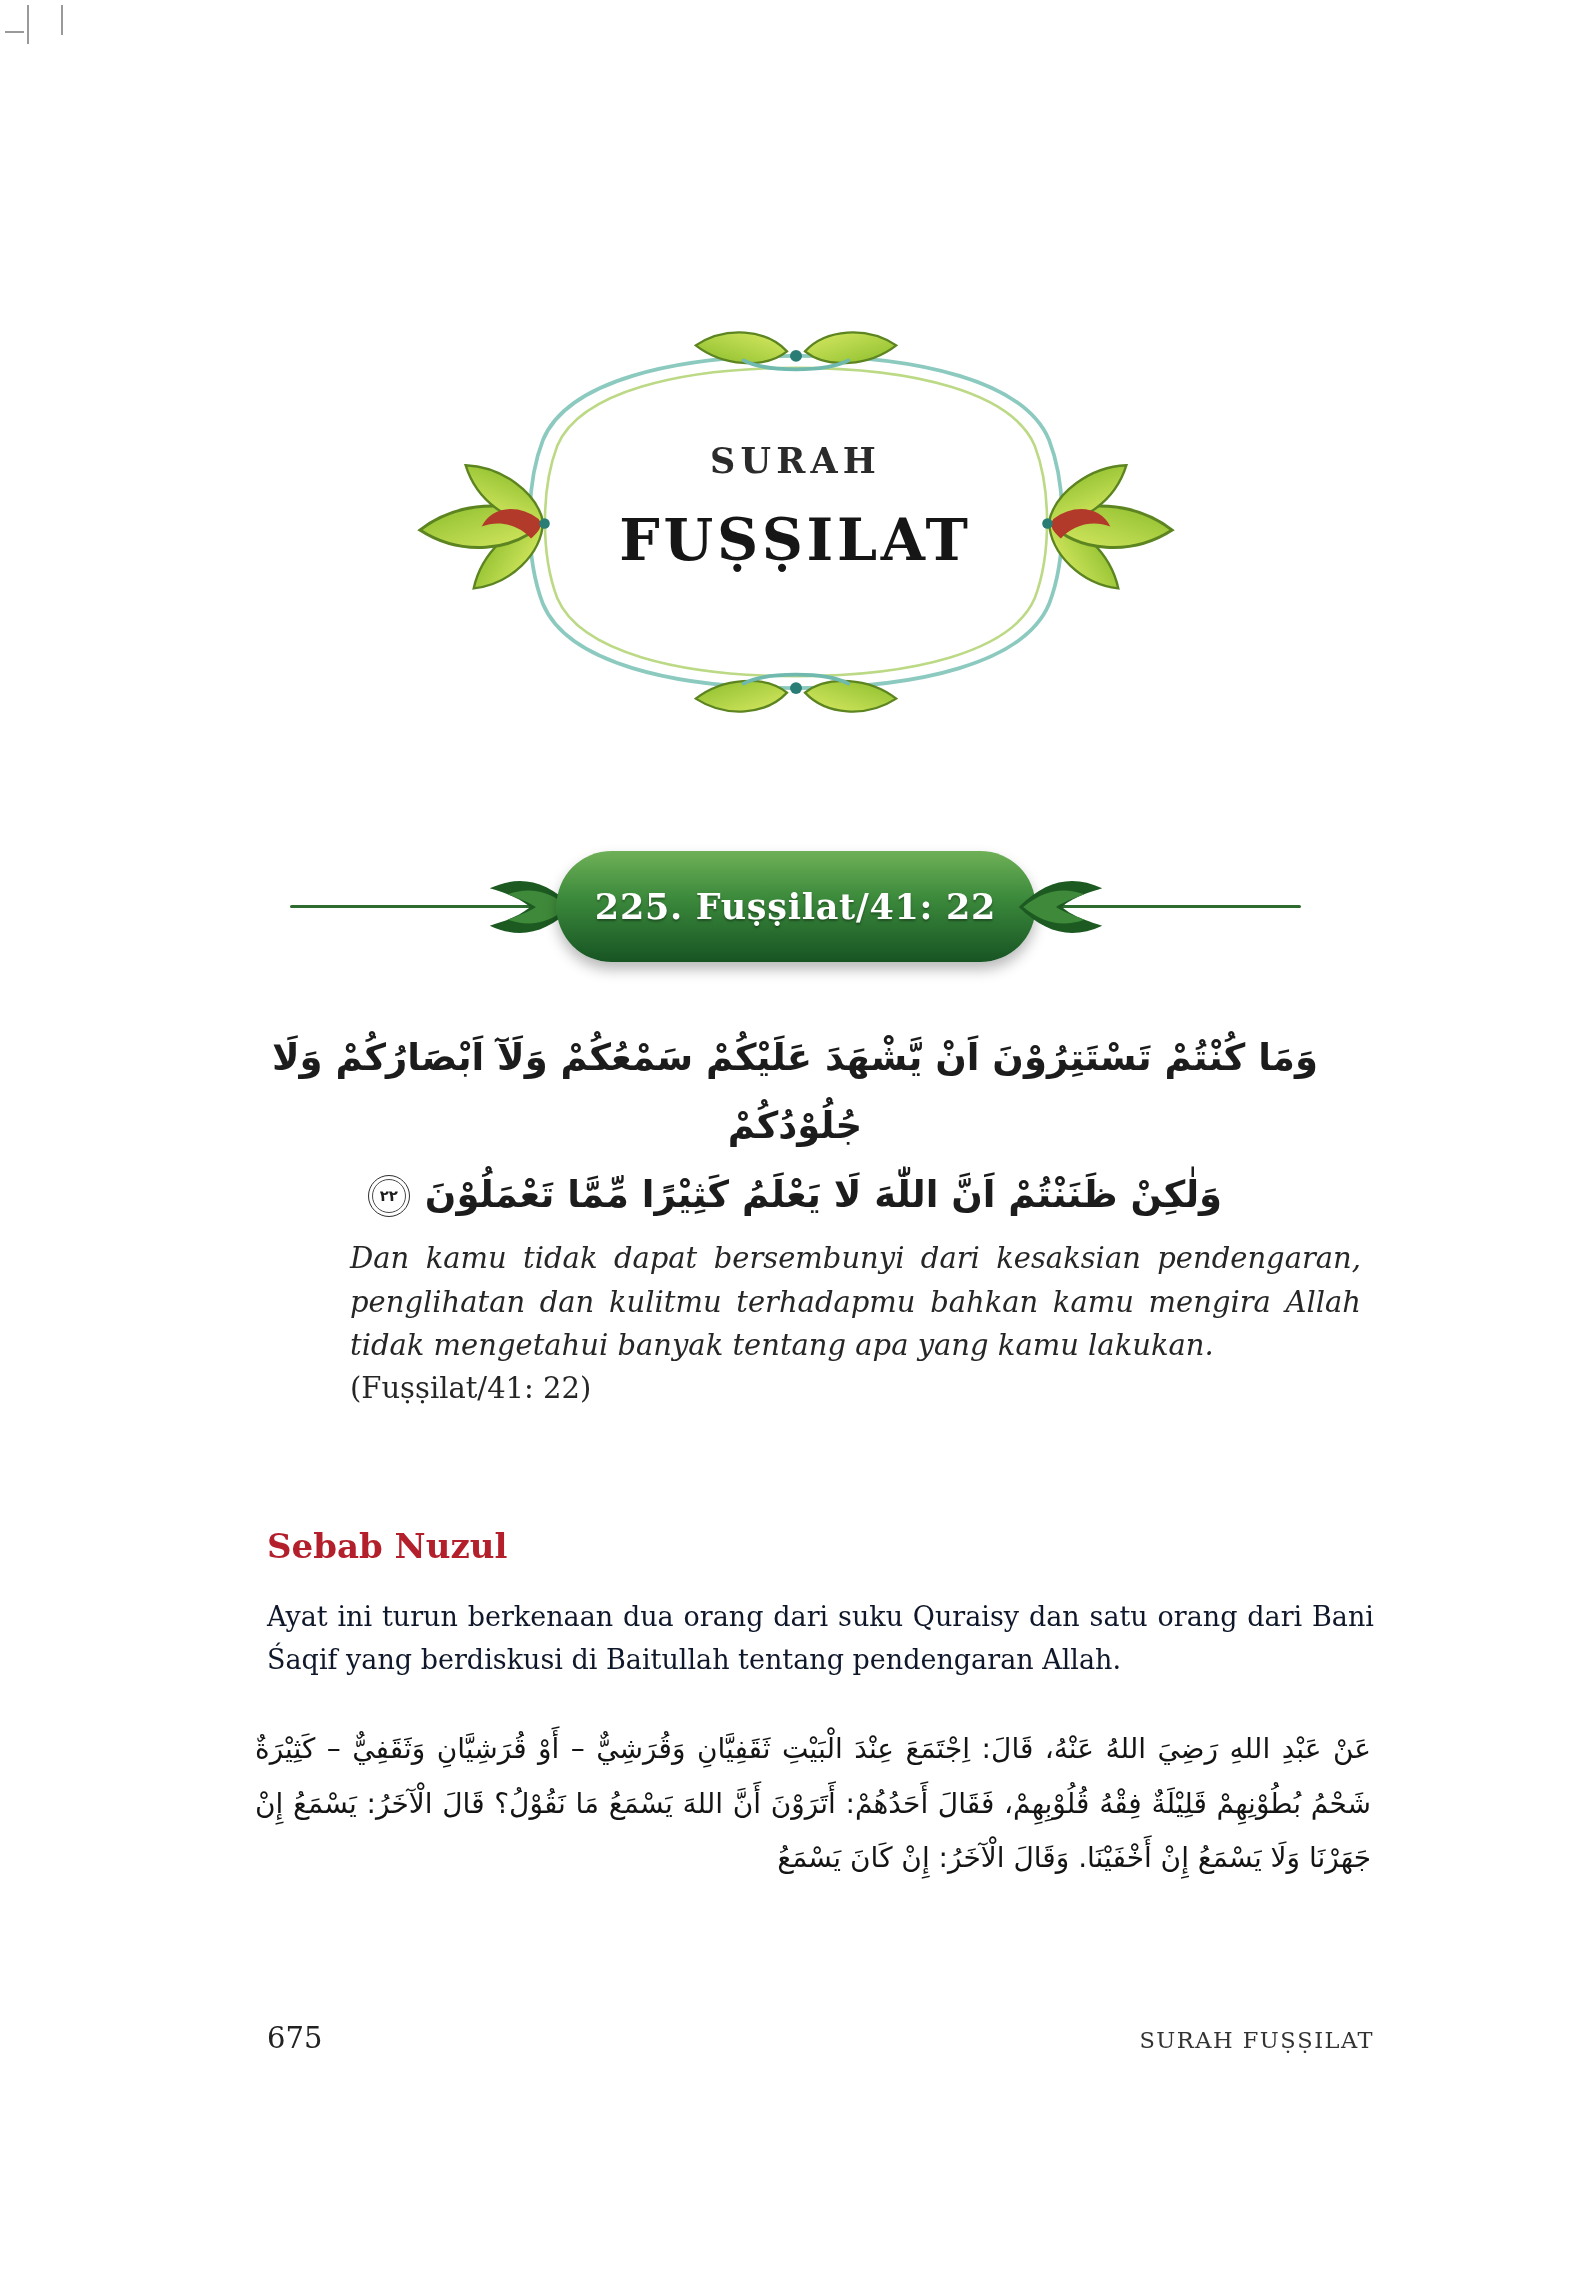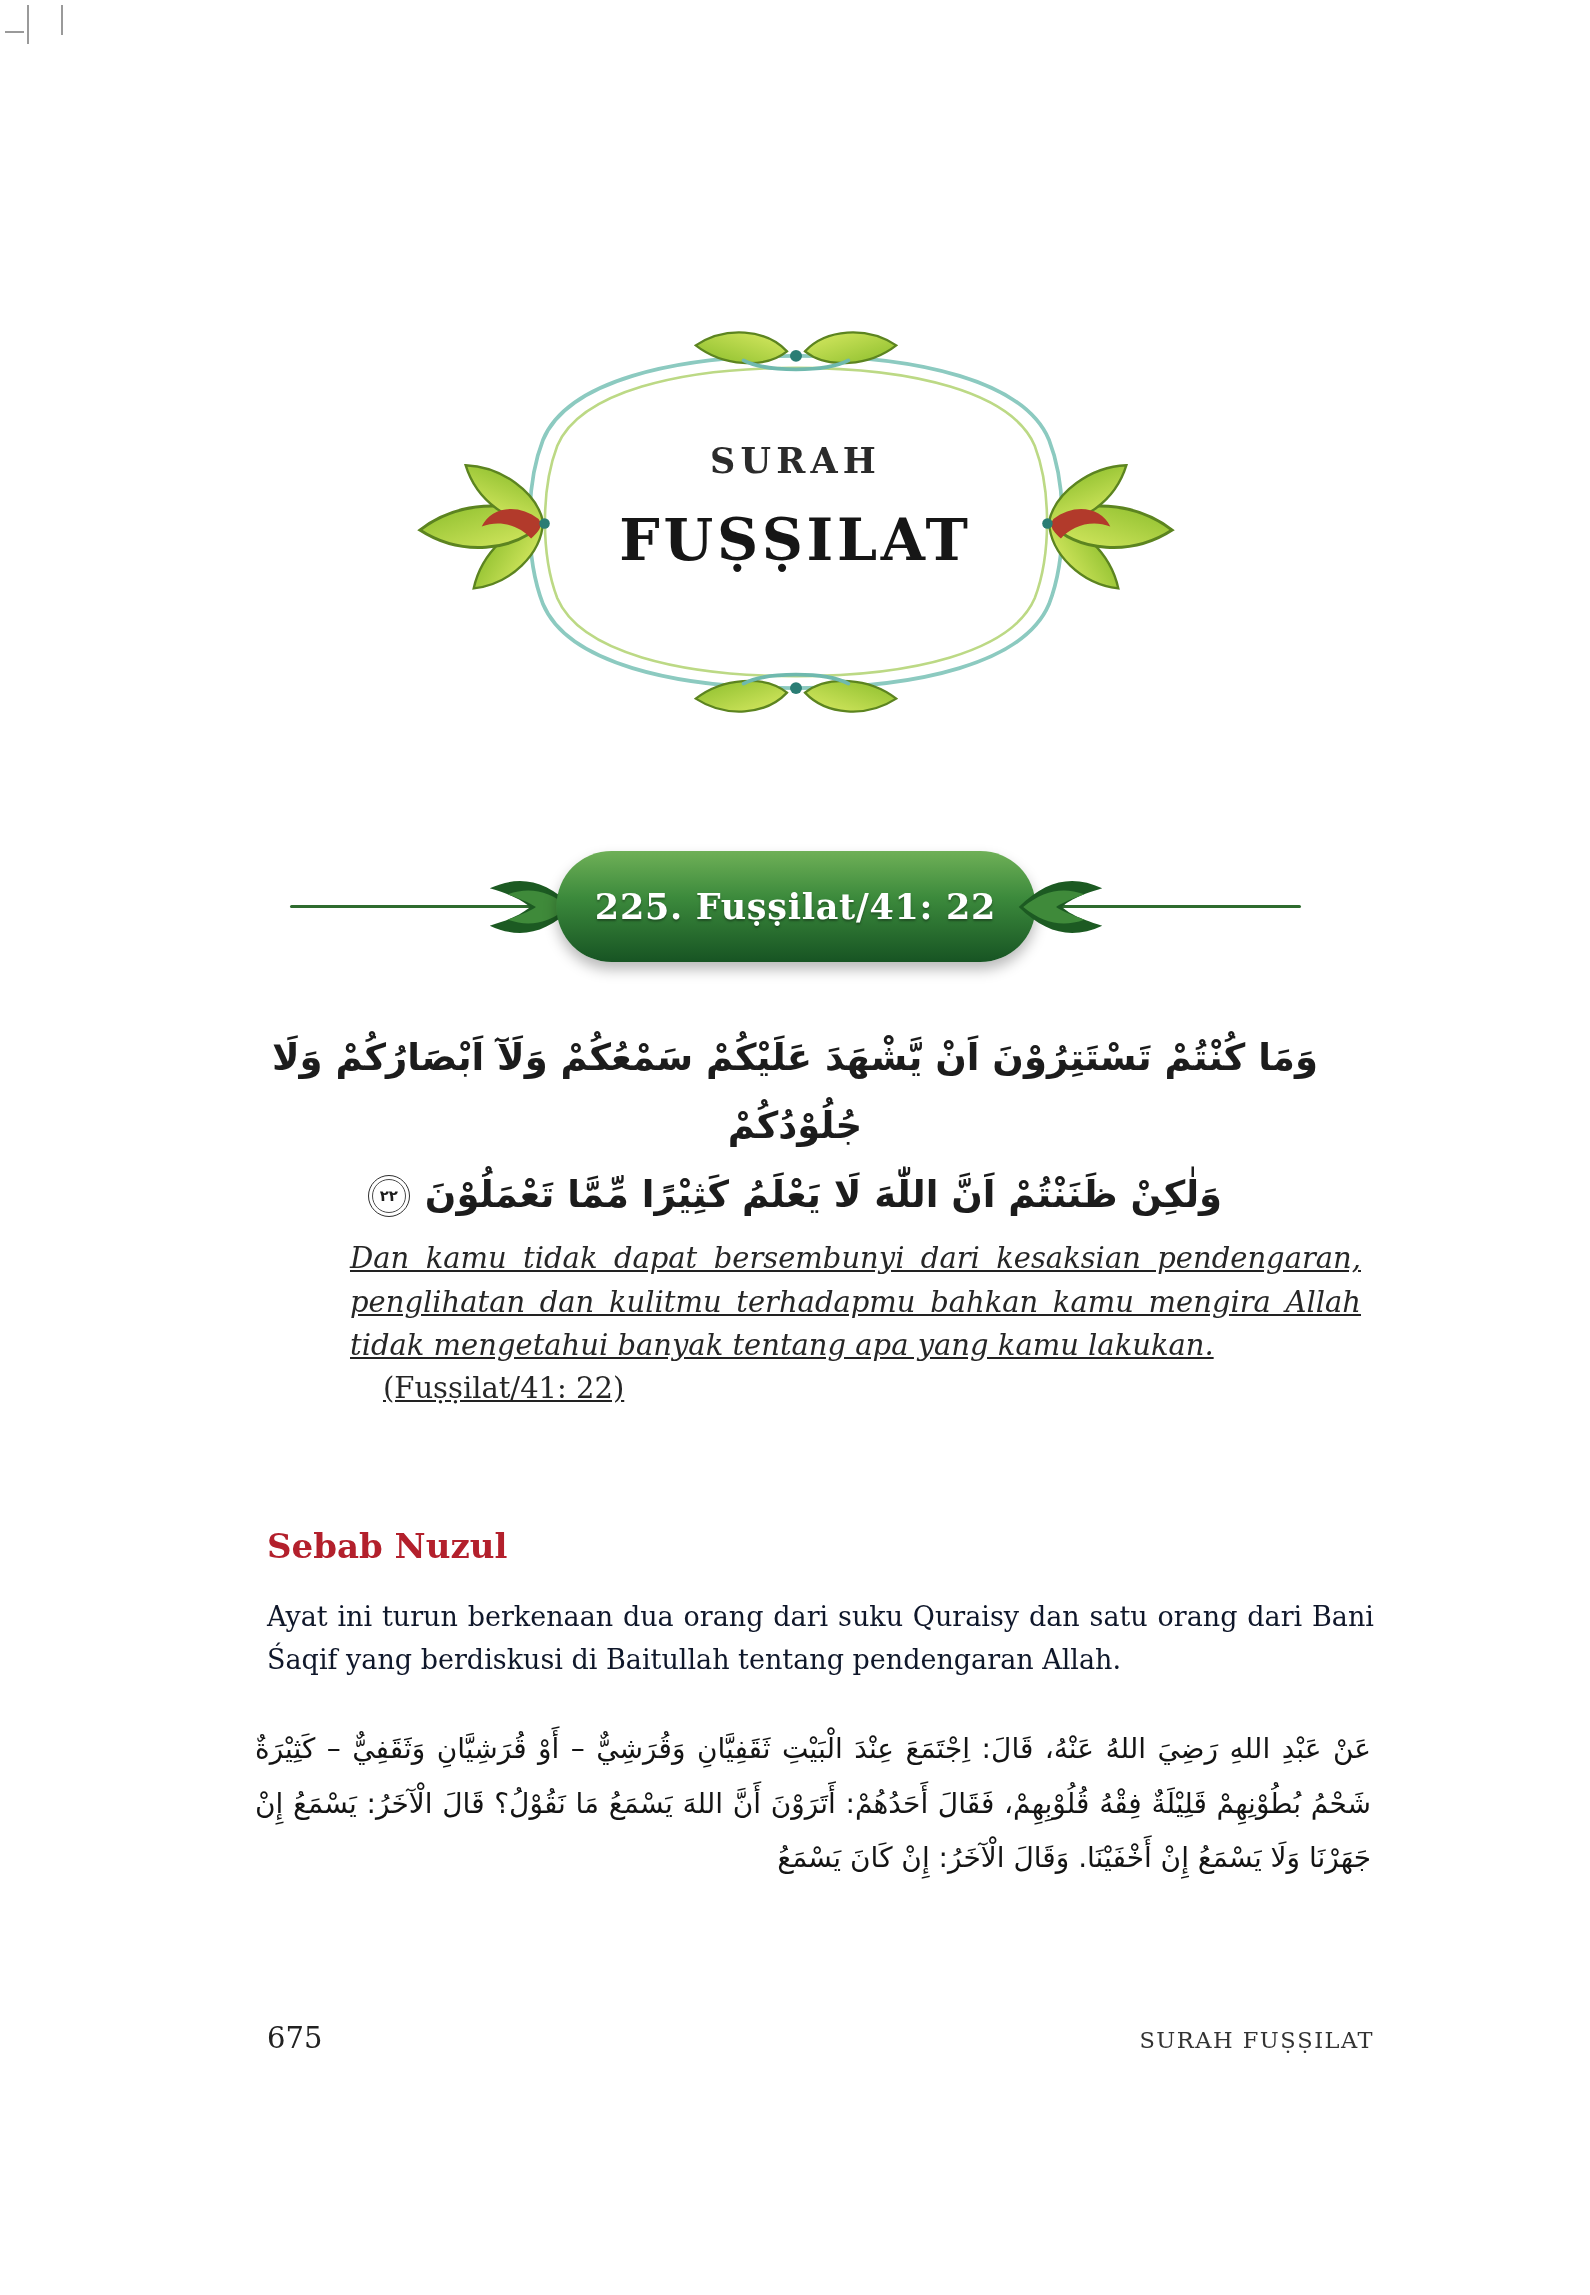--- a/index.html
+++ b/index.html
@@ -72,27 +72,27 @@
     position:relative; vertical-align:middle;
     font-size:15px; font-weight:700; color:#1c1c1c;
   }
   .ayah-marker::before {
     content:""; position:absolute; inset:3px;
     border:1.1px solid #4a4a4a; border-radius:50%;
   }
 
   
   .translation-block {
-    position:absolute; top:1237px; left:350px; width:1011px;text-decoration:underline;
+    position:absolute; top:1237px; left:350px; width:1011px;
   }
   .translation-text {
     font-style:italic; font-size:29px; line-height:1.5;
     text-align:justify; color:#262626;
   }
-  .translation-ref { font-size:29px; color:#262626; margin-top:3px;margin-left:33px; }
+  .translation-ref { font-size:29px; color:#262626; margin-top:3px; }
 
   
   .sebab-heading {
     position:absolute; top:1526px; left:267px;
     font-size:34px; font-weight:700; color:#b3202c;
   }
   .sebab-paragraph {
     position:absolute; top:1595px; left:267px; width:1107px;
     font-size:27px; line-height:1.6; text-align:justify; color:#0f172a;
   }

